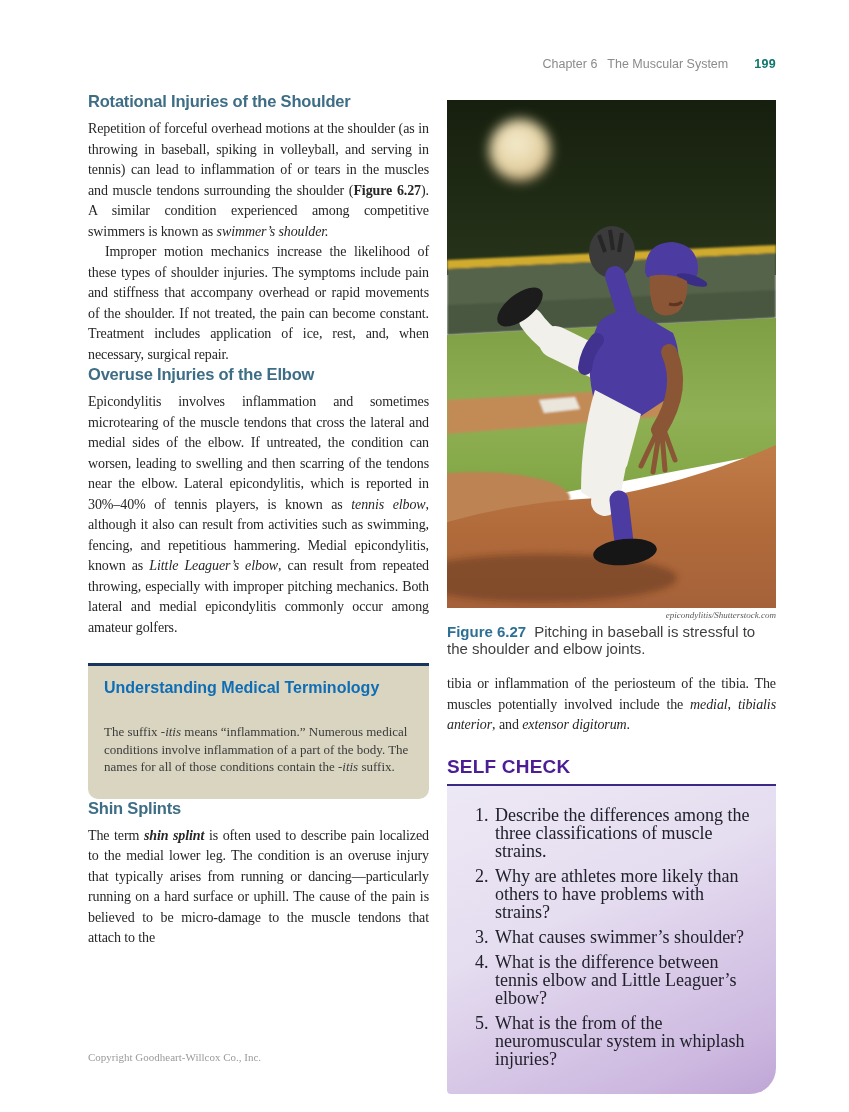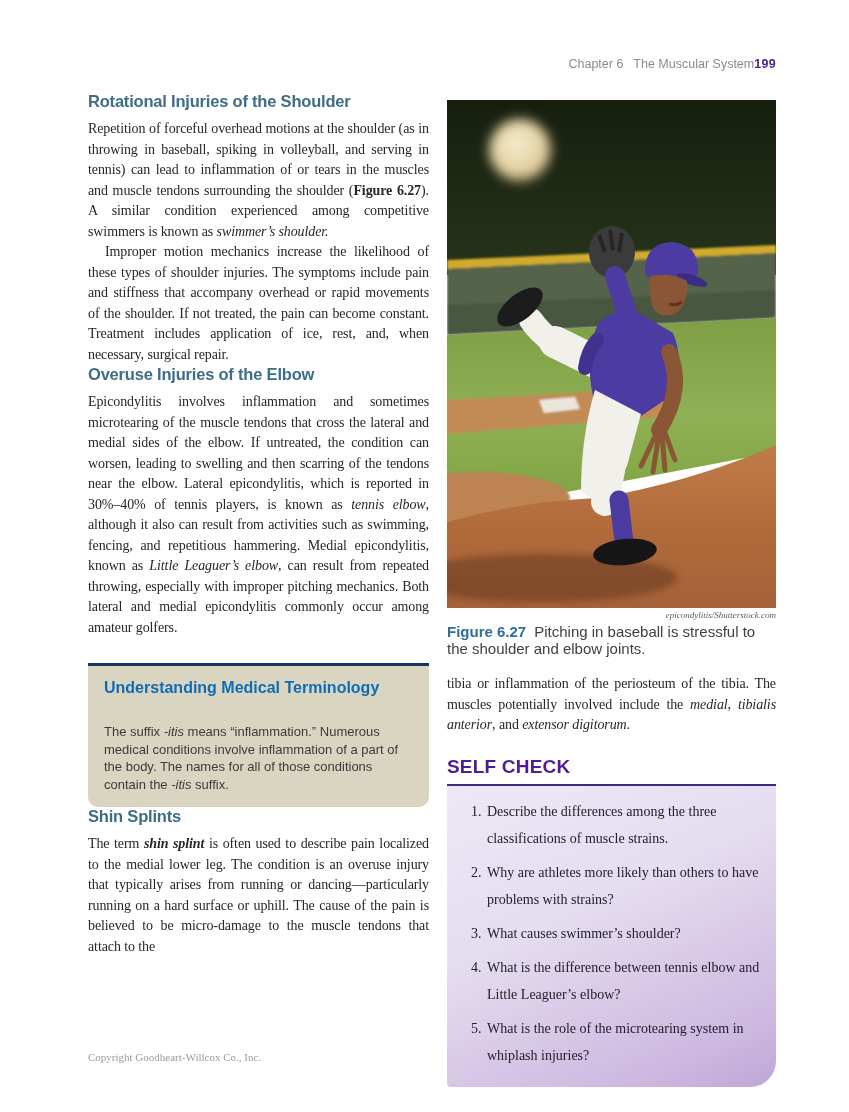--- a/index.html
+++ b/index.html
@@ -8,21 +8,21 @@
     position:relative; width:849px; height:1112px; margin:0 auto;
     background:#ffffff; overflow:hidden;
     font-family:"Liberation Serif", serif; color:#2b2b2b;
   }
   
   .running-head {
     position:absolute; top:57px; left:0; right:73px; text-align:right;
     font-family:"Liberation Sans", sans-serif; font-size:12.5px; color:#8b8b8b;
   }
   .running-head .sep { display:inline-block; width:10px; }
-  .running-head .pagenum { font-weight:bold; color:#4c1d95; letter-spacing:.3px; }
+  .running-head .pagenum { font-weight:bold; color:#0f766e; margin-left:26px; letter-spacing:.3px; }
 
   
   .col-left  { position:absolute; left:88px;  top:92px;  width:341px; }
   .col-right { position:absolute; left:447px; top:100px; width:329px; }
 
   h2.section-heading {
     font-family:"Liberation Sans", sans-serif; font-weight:bold;
     font-size:16.5px; color:#3e6e86; margin:0 0 8px 0; letter-spacing:-0.2px;
   }
   .body-para {
@@ -31,28 +31,28 @@
   }
   .body-para.indent { text-indent:17px; }
   .mt-section { margin-top:22px; }
   .s-b  { font-weight:bold; }
   .s-i  { font-style:italic; }
   .s-bi { font-weight:bold; font-style:italic; }
 
   
   .term-box {
     margin-top:25px; background:#d9d5c1; border-top:3px solid #17355e;
-    border-radius:0 0 10px 10px; padding:13px 16px 14px 16px;
+    border-radius:0 0 10px 10px; padding:13px 16px 23px 16px;
   }
   .term-box h3 {
     font-family:"Liberation Sans", sans-serif; font-weight:bold;
     font-size:16px; color:#0e6db4; margin:0 0 7px 0;
   }
   .term-box .term-body {
-    font-family:Liberation Sans, sans-serif; font-size:13px;
+    font-family:Liberation Serif, serif; font-size:13px;
     line-height:17.5px; color:#3b3b3b;margin-top:26px;
   }
 
   
   .figure-photo { width:329px; height:508px; display:block; }
   .photo-credit {
     text-align:right; font-style:italic; font-size:9px; color:#5a5a5a;
     margin-top:2px; font-family:"Liberation Serif", serif;
   }
   .figure-caption {
@@ -67,21 +67,21 @@
   .self-check-heading {
     margin-top:20px; font-family:"Liberation Sans", sans-serif;
     font-weight:bold; font-size:19px; color:#4c1d95; letter-spacing:.2px;
     border-bottom:2px solid #3a2a85; padding-bottom:6px;
   }
   .self-check-box {
     background:linear-gradient(155deg, #ede8f5 0%, #e5ddf0 40%, #cdb8e0 85%, #bfa6d6 100%);
     border-radius:0 0 26px 4px; padding:12px 14px 18px 10px;
   }
   .self-check-box ol {
-    margin:0; padding-left:28px; font-size:14px; line-height:27px; color:#21212b;
+    margin:8px; padding-left:28px; font-size:18px; line-height:18px; color:#21212b;
   }
   .self-check-box ol li { margin-bottom:7px; padding-left:2px; }
   .self-check-box ol li:last-child { margin-bottom:0; }
 
   
   .page-footer {
     position:absolute; left:88px; top:1051px;
     font-family:Liberation Serif, serif; font-size:11px; color:#9a9a9a;
   }
 </style>
@@ -209,21 +209,21 @@
 
     <p class="body-para continuation"><span>tibia or inflammation of the periosteum of the tibia. The muscles potentially involved include the </span><span class="s-i">medial</span><span>, </span><span class="s-i">tibialis anterior</span><span>, and </span><span class="s-i">extensor digitorum</span><span>.</span></p>
 
     <h3 class="self-check-heading">SELF CHECK</h3>
     <div class="self-check-box">
       <ol>
           <li>Describe the differences among the three classifications of muscle strains.</li>
           <li>Why are athletes more likely than others to have problems with strains?</li>
           <li>What causes swimmer’s shoulder?</li>
           <li>What is the difference between tennis elbow and Little Leaguer’s elbow?</li>
-          <li>What is the role of the microtearing system in whiplash injuries?</li>
+          <li>What is the from of the neuromuscular system in whiplash injuries?</li>
         </ol>
     </div>
 
   </div>
 
   <div class="page-footer">Copyright Goodheart-Willcox Co., Inc.</div>
 
 </div>
 
 </body></html>

